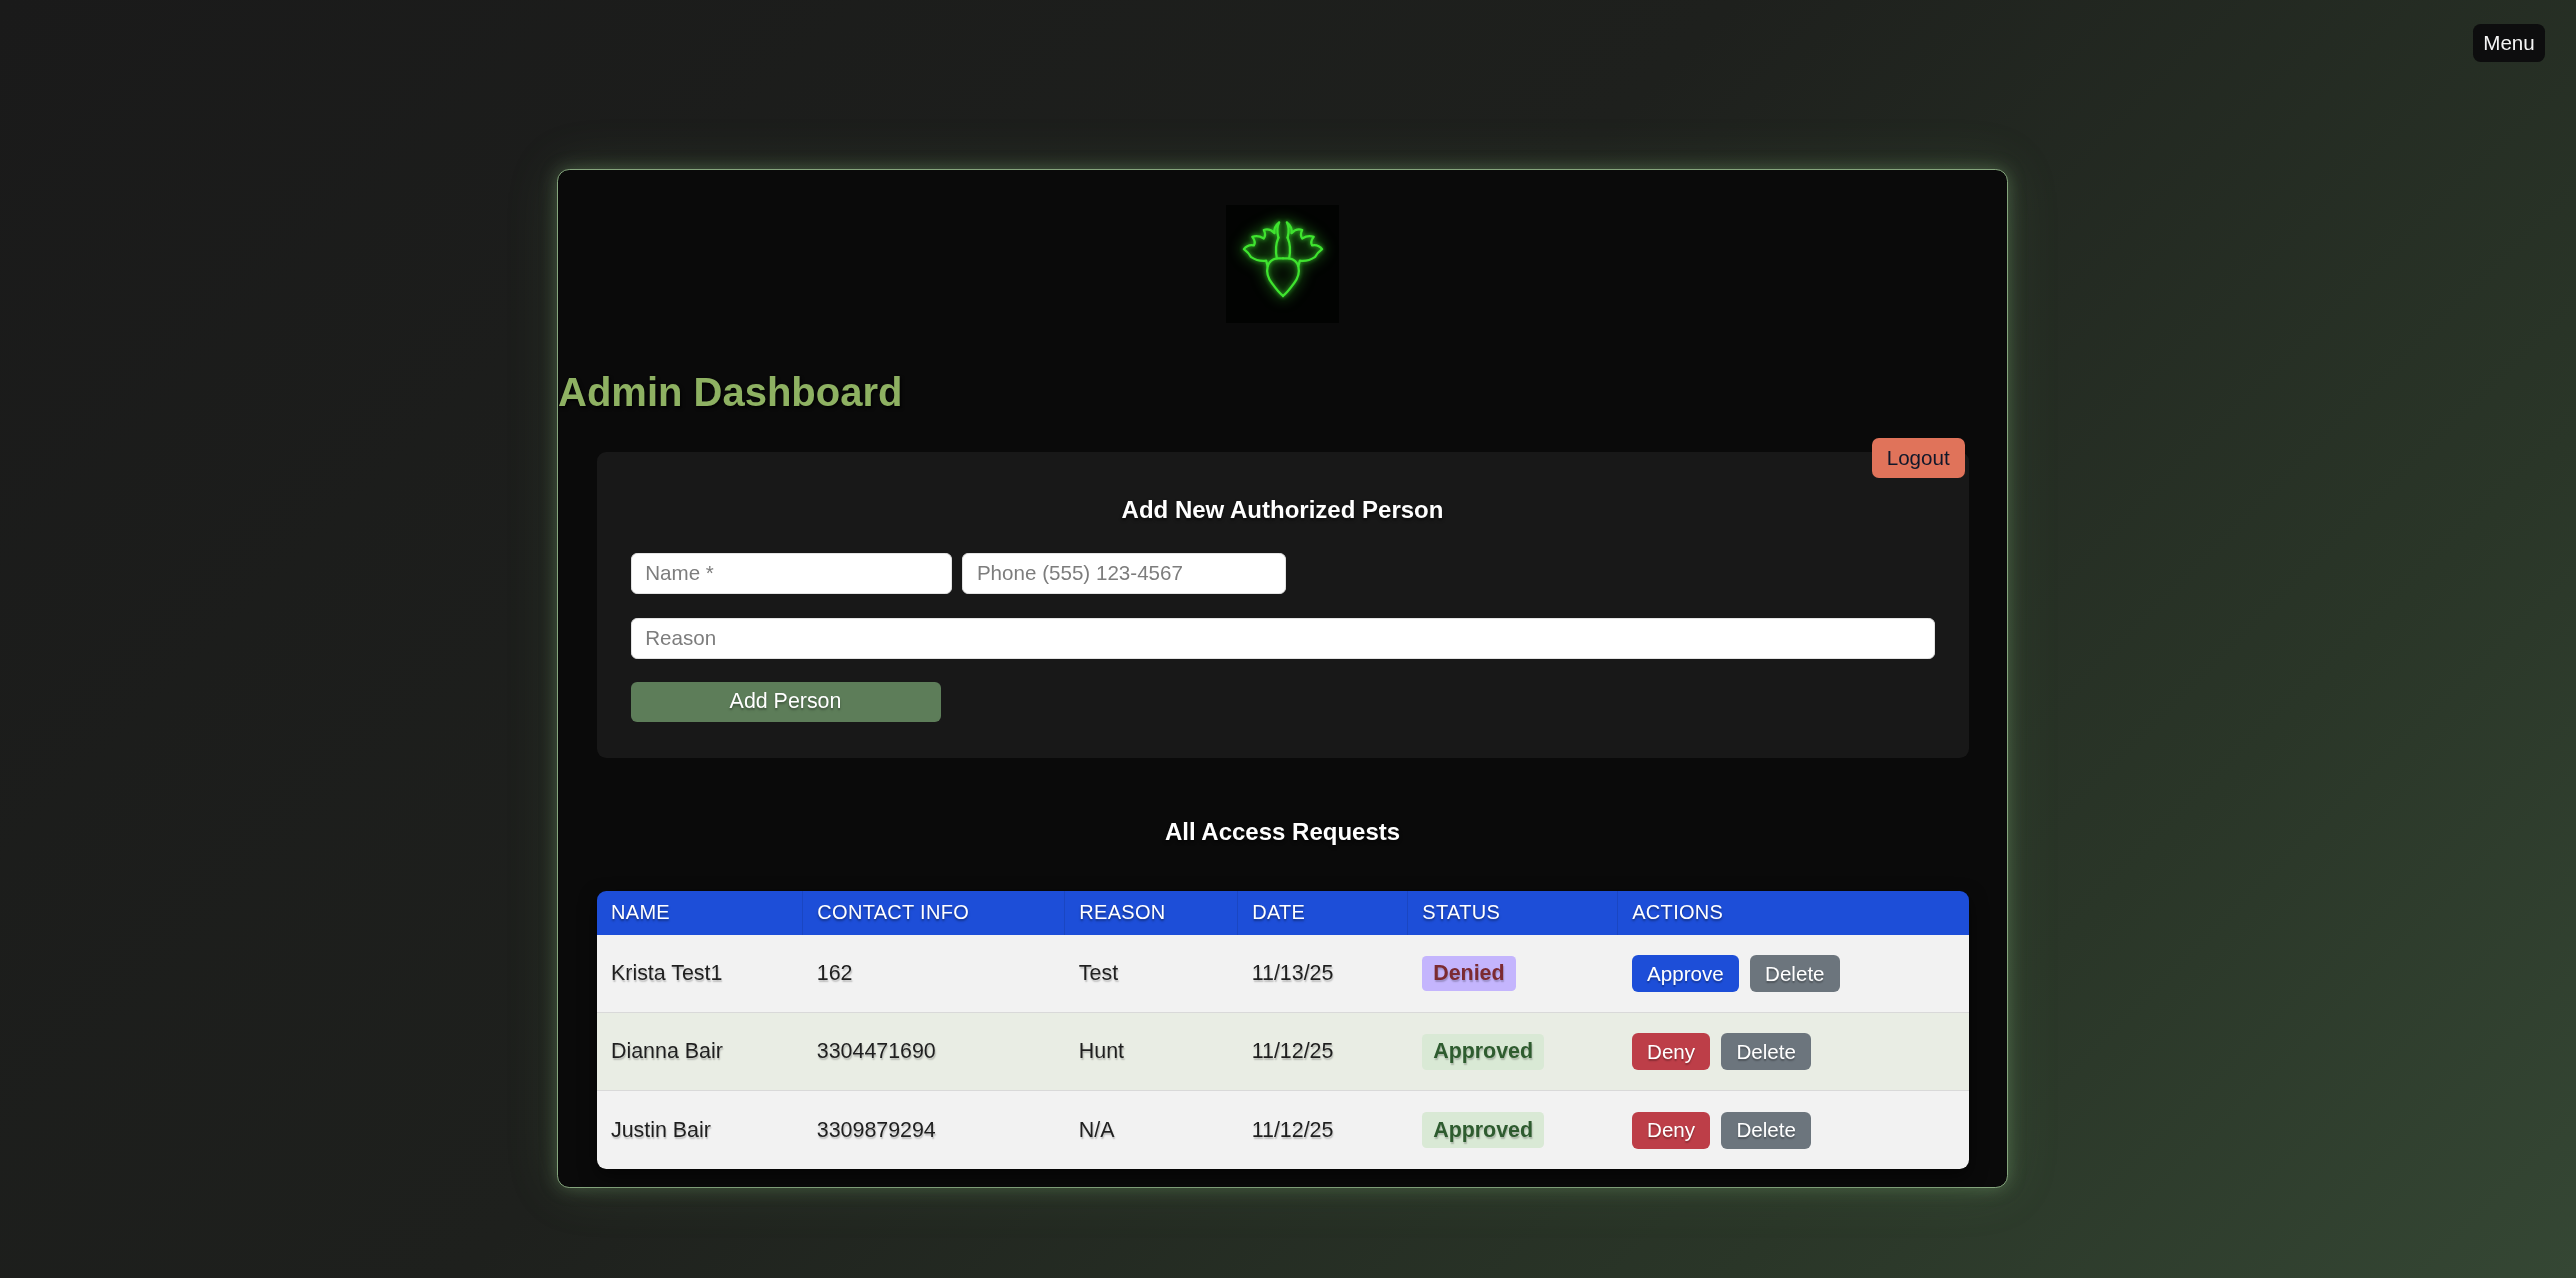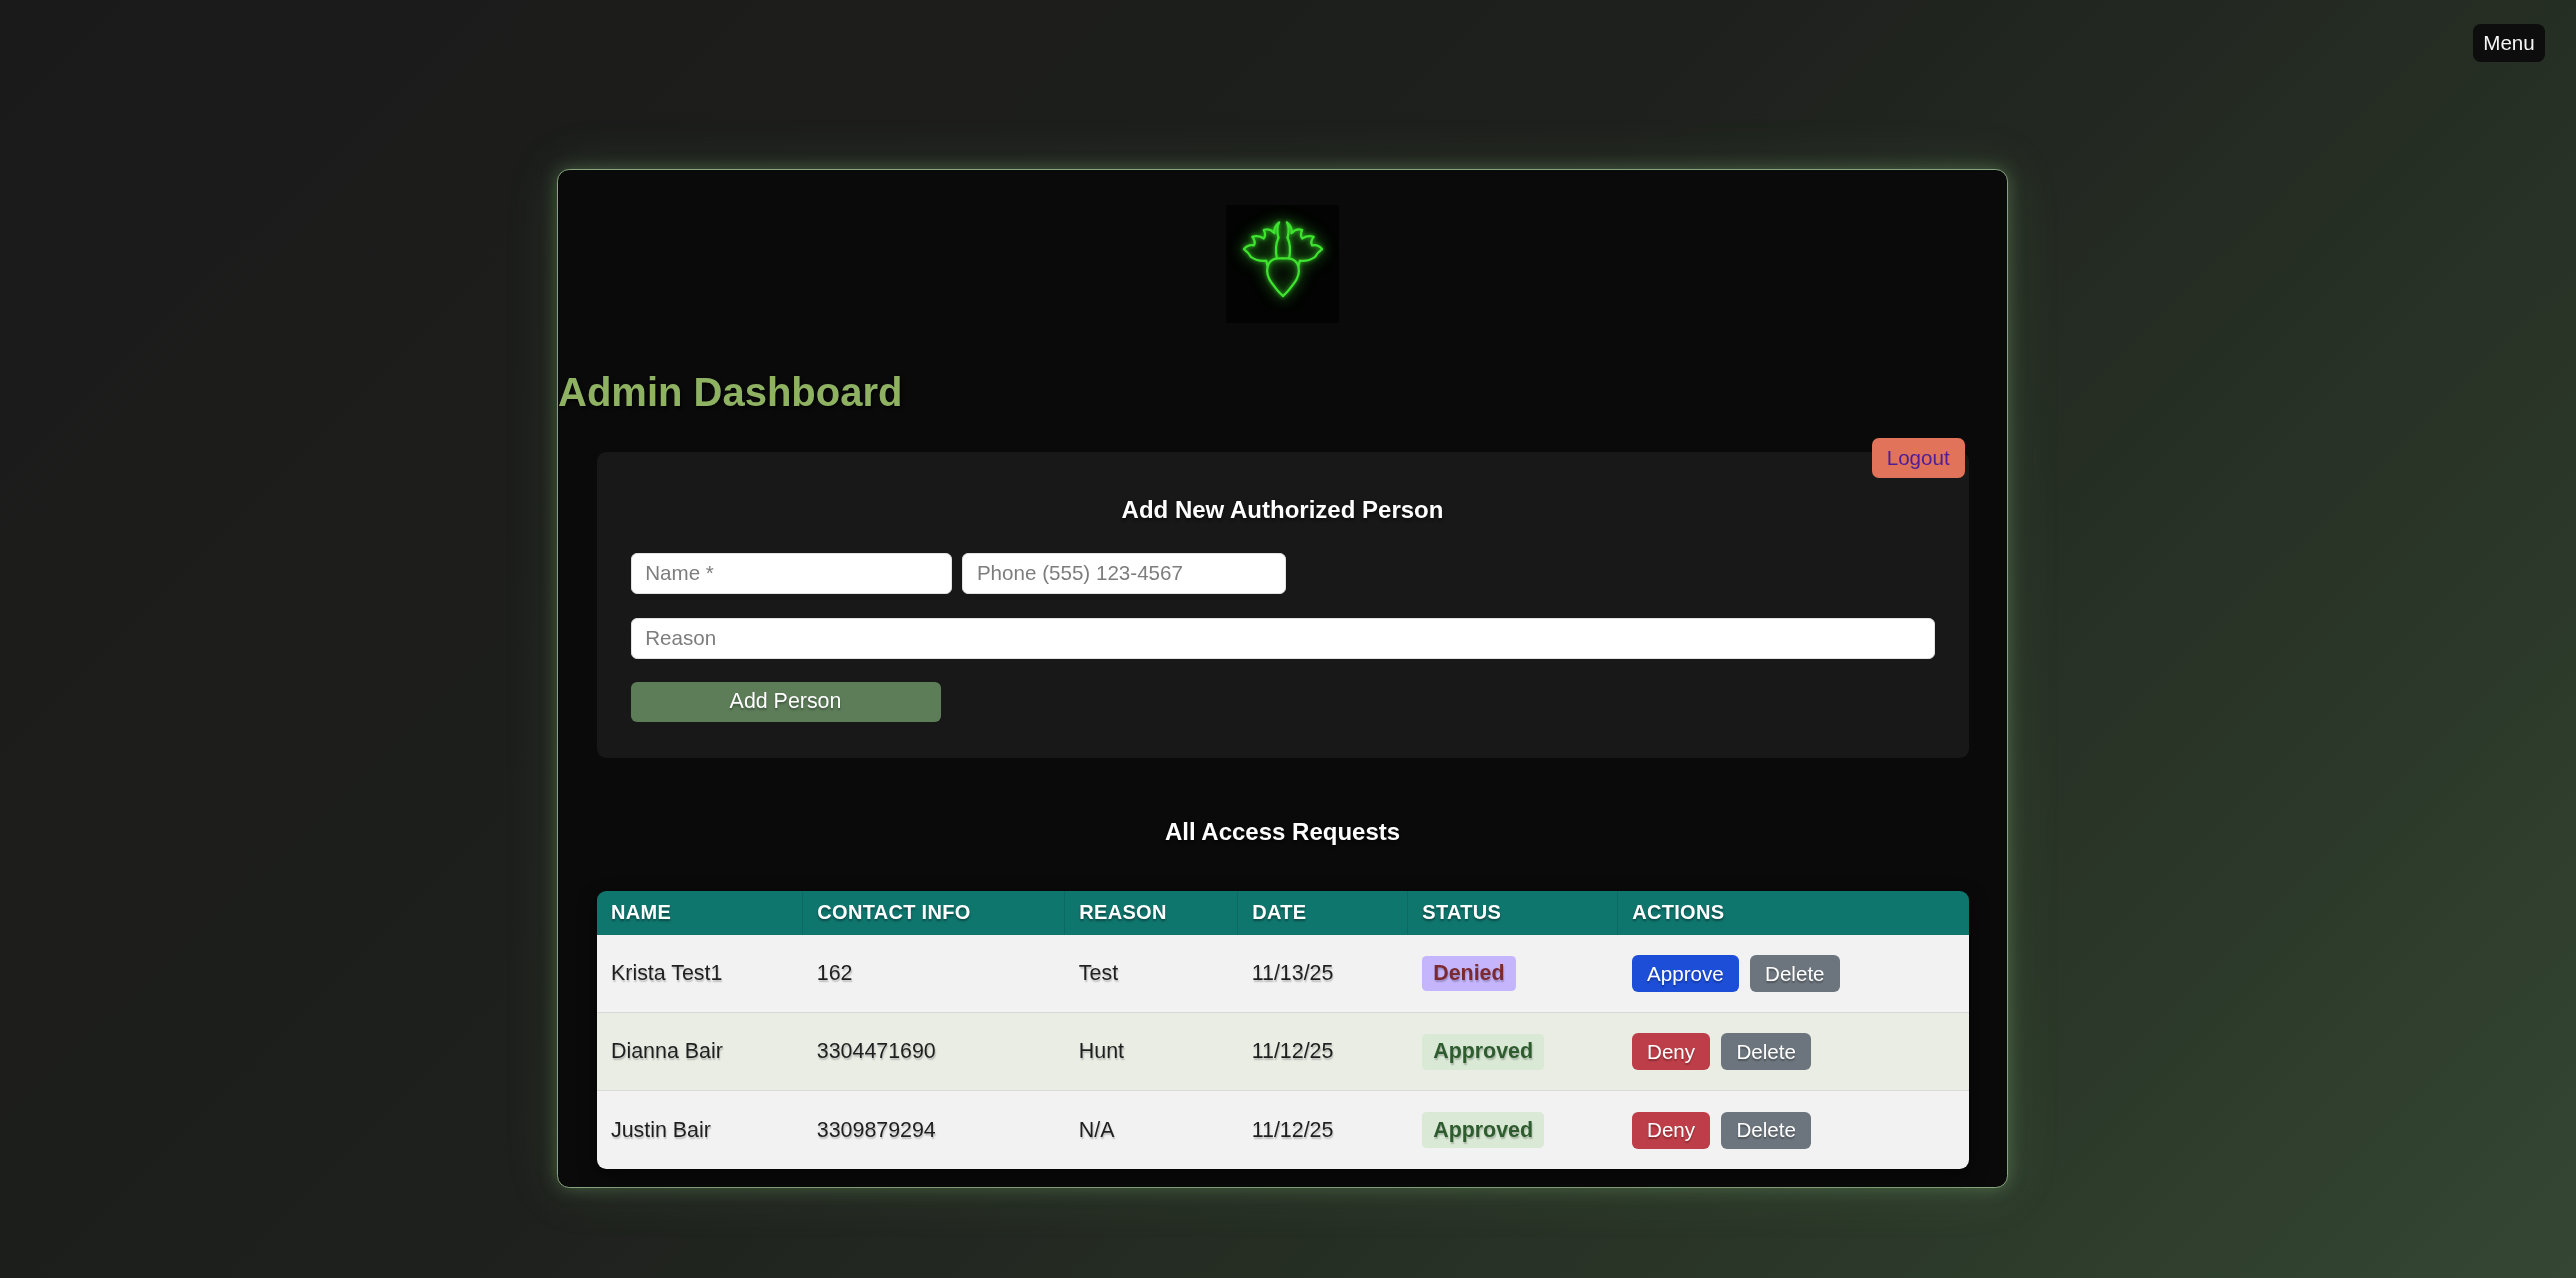--- a/index.html
+++ b/index.html
@@ -47,21 +47,21 @@
     position: relative;
     width: 1372px;
     margin: 40px auto 0;
     background: #181818;
     border-radius: 9.2px;
     padding: 46px 34px 36px;
   }
   .logout-btn {
     position: absolute; top: -13.7px; right: 3.8px;
     width: 93px; height: 40px;
-    background: #e0735a; color: #4c1d95;
+    background: #e0735a; color: #0f172a;
     border: none; border-radius: 6.9px;
     font-family: "Liberation Sans", sans-serif;
     font-size: 20.6px; cursor: pointer;
   }
   .panel h2 {
     text-align: center;
     color: #ffffff;
     font-size: 24px; font-weight: bold;
     line-height: 1;
     text-shadow: 0 2.3px 3.1px rgba(0,0,0,0.6);
@@ -101,23 +101,23 @@
   .table-wrap {
     width: 1372px;
     margin: 47px auto 0;
     border-radius: 9.2px;
     overflow: hidden;
     box-shadow: 0 6.1px 17px rgba(0,0,0,0.55);
   }
   table { width: 100%; border-collapse: collapse; }
   thead th {
     height: 44px;
-    background: #0f766e;
+    background: #1d4ed8;
     color: #ffffff;
-    font-size: 20px; font-weight: bold;
+    font-size: 20px; font-weight: normal;
     text-align: left;
     padding-left: 14.5px;
     letter-spacing: 0.3px;
     border-right: 0.8px solid rgba(0,0,0,0.10);
     text-shadow: 0 1.5px 2.3px rgba(0,0,0,0.4);
   }
   thead th:last-child { border-right: none; }
   tbody tr { height: 78px; }
   tbody tr:nth-child(odd) { background: #f2f2f2; }
   tbody tr:nth-child(even) { background: #e9ede4; }

